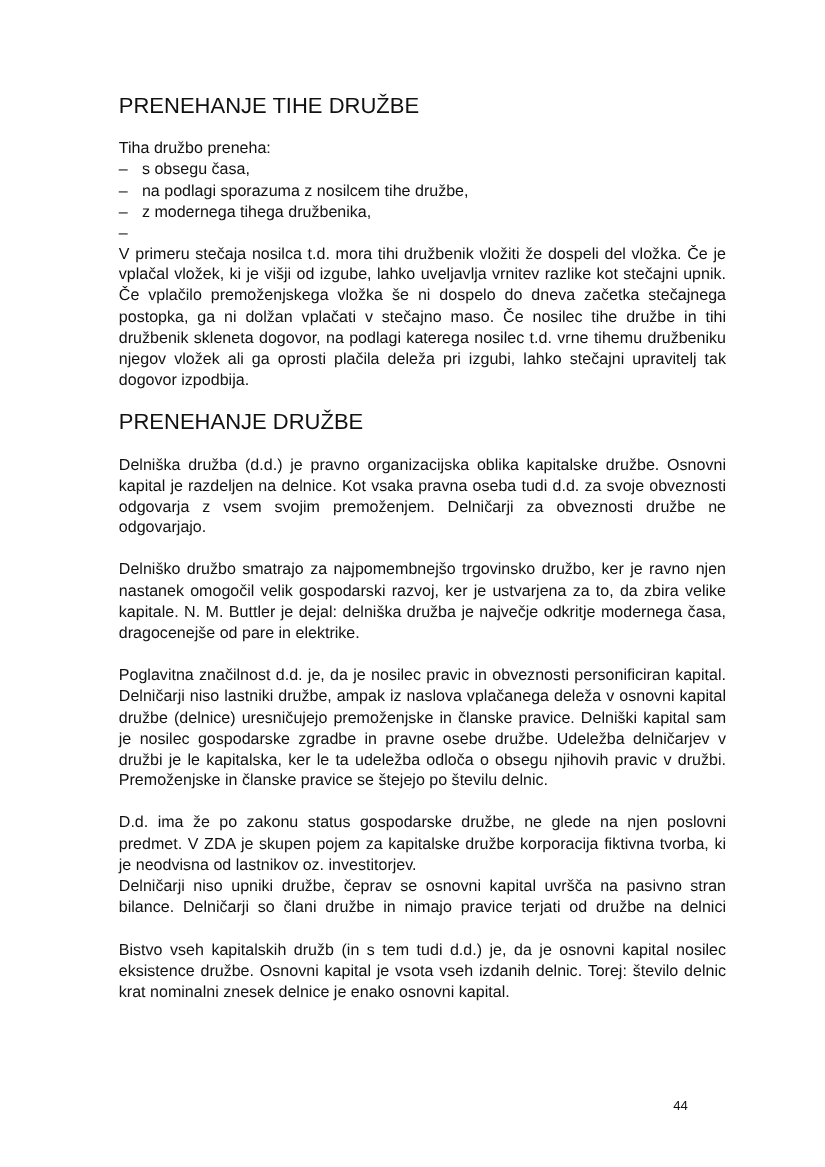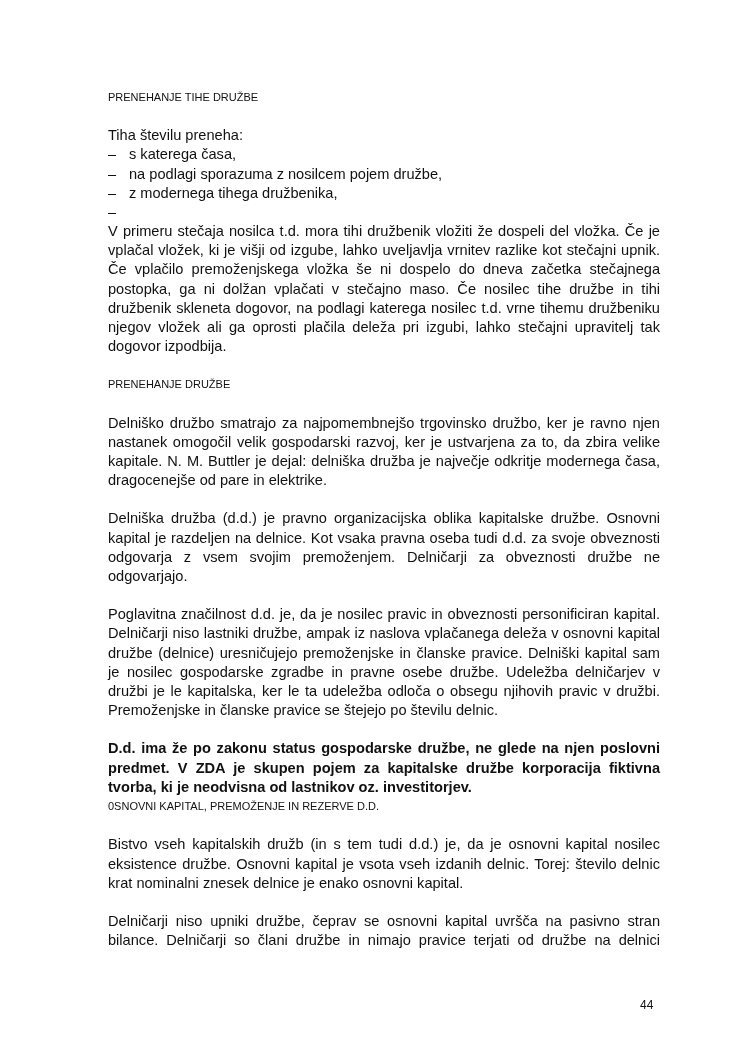--- a/index.html
+++ b/index.html
@@ -7,60 +7,59 @@
     .page {
       position: absolute;
       left: 108px;
       top: 88px;
       width: 552px;
       font-family: "Liberation Sans", sans-serif;
       font-size: 14.6px;
       line-height: 19.2px;
       color: #111111;
     }
-    .heading { margin: 0 0 19px 0; font-weight: normal; font-size: 11px; text-transform: none; }
+    .heading { margin: 0 0 19px 0; font-weight: normal; font-size: 20px; text-transform: none; }
     p { margin: 0 0 19px 0; text-align: justify; }
-    p.tight { margin-bottom: 0; font-weight: bold; }
+    p.tight { margin-bottom: 0; }
     .intro { margin: 0; }
     ul.dash { list-style: none; margin: 0 0 19px 0; padding: 0; }
     ul.dash li { position: relative; padding-left: 21px; }
     ul.dash li .dash-mark { position: absolute; left: 0; top: 0; }
     .page-number {
       position: absolute;
-      left: 640px;
+      left: 612px;
       top: 998px;
       font-family: "Liberation Sans", sans-serif;
       font-size: 12px;
       color: #111111;
     }
   </style>
 </head>
 <body>
 
 <div class="page">
 
   <div class="heading">PRENEHANJE TIHE DRUŽBE</div>
 
-  <div class="intro">Tiha številu preneha:</div>
+  <div class="intro">Tiha družbo preneha:</div>
   <ul class="dash">
-    <li><span class="dash-mark">–</span><span>s katerega časa,</span></li>
-    <li><span class="dash-mark">–</span><span>na podlagi sporazuma z nosilcem pojem družbe,</span></li>
+    <li><span class="dash-mark">–</span><span>s obsegu časa,</span></li>
+    <li><span class="dash-mark">–</span><span>na podlagi sporazuma z nosilcem tihe družbe,</span></li>
     <li><span class="dash-mark">–</span><span>z modernega tihega družbenika,</span></li>
     <li><span class="dash-mark">–</span></li>
   </ul>
 
   <p>V primeru stečaja nosilca t.d. mora tihi družbenik vložiti že dospeli del vložka. Če je vplačal vložek, ki je višji od izgube, lahko uveljavlja vrnitev razlike kot stečajni upnik. Če vplačilo premoženjskega vložka še ni dospelo do dneva začetka stečajnega postopka, ga ni dolžan vplačati v stečajno maso. Če nosilec tihe družbe in tihi družbenik skleneta dogovor, na podlagi katerega nosilec t.d. vrne tihemu družbeniku njegov vložek ali ga oprosti plačila deleža pri izgubi, lahko stečajni upravitelj tak dogovor izpodbija.</p>
 
   <div class="heading">PRENEHANJE DRUŽBE</div>
 
+  <p>Delniška družba (d.d.) je pravno organizacijska oblika kapitalske družbe. Osnovni kapital je razdeljen na delnice. Kot vsaka pravna oseba tudi d.d. za svoje obveznosti odgovarja z vsem svojim premoženjem. Delničarji za obveznosti družbe ne odgovarjajo.</p>
   <p>Delniško družbo smatrajo za najpomembnejšo trgovinsko družbo, ker je ravno njen nastanek omogočil velik gospodarski razvoj, ker je ustvarjena za to, da zbira velike kapitale. N. M. Buttler je dejal: delniška družba je največje odkritje modernega časa, dragocenejše od pare in elektrike.</p>
-  <p>Delniška družba (d.d.) je pravno organizacijska oblika kapitalske družbe. Osnovni kapital je razdeljen na delnice. Kot vsaka pravna oseba tudi d.d. za svoje obveznosti odgovarja z vsem svojim premoženjem. Delničarji za obveznosti družbe ne odgovarjajo.</p>
   <p>Poglavitna značilnost d.d. je, da je nosilec pravic in obveznosti personificiran kapital. Delničarji niso lastniki družbe, ampak iz naslova vplačanega deleža v osnovni kapital družbe (delnice) uresničujejo premoženjske in članske pravice. Delniški kapital sam je nosilec gospodarske zgradbe in pravne osebe družbe. Udeležba delničarjev v družbi je le kapitalska, ker le ta udeležba odloča o obsegu njihovih pravic v družbi. Premoženjske in članske pravice se štejejo po številu delnic.</p>
   <p class="tight">D.d. ima že po zakonu status gospodarske družbe, ne glede na njen poslovni predmet. V ZDA je skupen pojem za kapitalske družbe korporacija fiktivna tvorba, ki je neodvisna od lastnikov oz. investitorjev.</p>
 
-  <div class="heading">0SNOVNI KAPITAL, PREMOŽENJE IN REZERVE D.D.</div>
 
+  <p style="text-align-last: justify;">Delničarji niso upniki družbe, čeprav se osnovni kapital uvršča na pasivno stran bilance. Delničarji so člani družbe in nimajo pravice terjati od družbe na delnici</p>
   <p>Bistvo vseh kapitalskih družb (in s tem tudi d.d.) je, da je osnovni kapital nosilec eksistence družbe. Osnovni kapital je vsota vseh izdanih delnic. Torej: število delnic krat nominalni znesek delnice je enako osnovni kapital.</p>
-  <p style="text-align-last: justify;">Delničarji niso upniki družbe, čeprav se osnovni kapital uvršča na pasivno stran bilance. Delničarji so člani družbe in nimajo pravice terjati od družbe na delnici</p>
 
 </div>
 
 <div class="page-number">44</div>
 
 </body></html>

